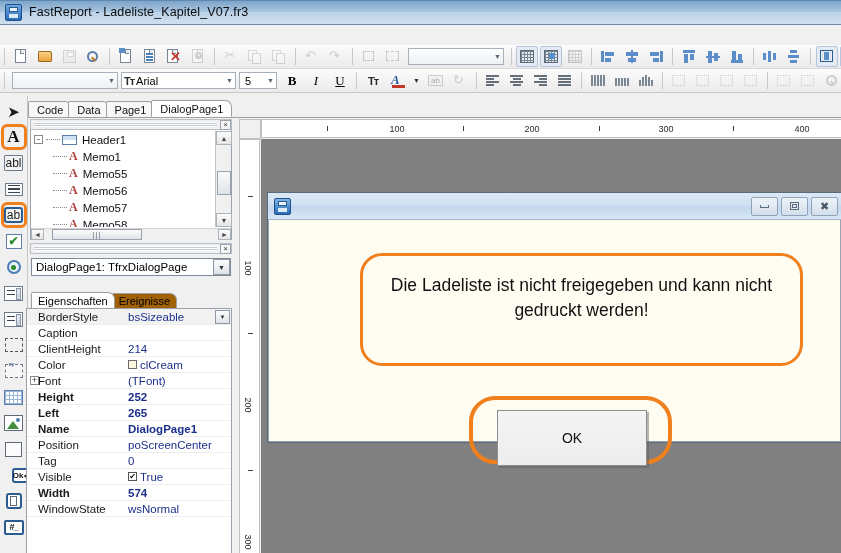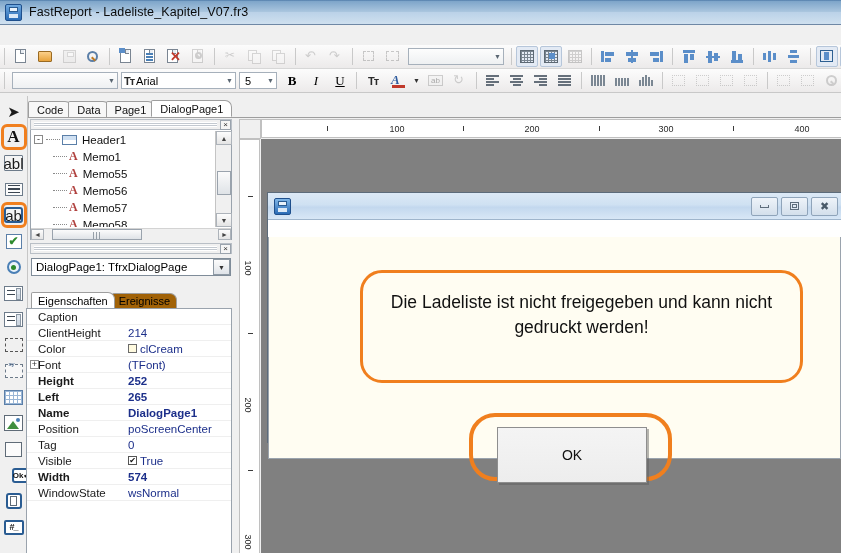--- a/index.html
+++ b/index.html
@@ -136,21 +136,21 @@
   .tool{
     width:24px;height:24px;margin:1px auto 2px auto;position:relative;
     display:flex;align-items:center;justify-content:center;box-sizing:border-box;
   }
   .tool.ring:after{
     content:"";position:absolute;left:-1px;top:-1px;width:26px;height:26px;
     border:3px solid #f07f1e;border-radius:6px;box-sizing:border-box;pointer-events:none;
   }
   .tool .box{
     width:19px;height:16px;background:#f4f4f4;border:1px solid #6d7b8a;box-sizing:border-box;
-    display:flex;align-items:center;justify-content:center;font-size:15px;color:#1b1b1b;border-radius:1px;
+    display:flex;align-items:center;justify-content:center;font-size:12px;color:#1b1b1b;border-radius:1px;
   }
   .tool .bigA{font-family:"Liberation Serif",serif;font-weight:bold;font-size:17px;color:#111;}
   .tool .ptr{font-size:15px;color:#1b1b1b;line-height:1;}
   .tool .lines{width:18px;height:13px;display:flex;flex-direction:column;justify-content:center;gap:2px;
     border:1px solid #6d7b8a;background:#fbfbfb;padding:1px 2px;box-sizing:border-box;}
   .tool .lines i{height:1.5px;background:#3c4651;display:block;}
   .chk{width:16px;height:15px;border:1px solid #5b7fa8;background:#fff;box-sizing:border-box;
        display:flex;align-items:center;justify-content:center;color:#2d8a2d;font-size:12px;font-weight:bold;}
   .radio{width:14px;height:14px;border:2px solid #4a7fb5;border-radius:50%;background:#eaf3fb;box-sizing:border-box;
          display:flex;align-items:center;justify-content:center;}
@@ -299,21 +299,21 @@
     width:27px;height:19px;margin-right:3px;box-sizing:border-box;
     background:linear-gradient(to bottom,#eef3f9,#d3dfeb);
     border:1px solid #8fa4ba;border-radius:2px;
     display:flex;align-items:center;justify-content:center;position:relative;
   }
   .wbtn .mn{width:9px;height:3px;border:1px solid #5e6d7c;border-top:none;box-sizing:border-box;}
   .wbtn .mx{width:9px;height:8px;border:1px solid #5e6d7c;box-sizing:border-box;}
   .wbtn .mx:before{content:"";position:absolute;left:10px;top:6px;width:5px;height:4px;border:1px solid #5e6d7c;box-sizing:border-box;background:#e0e9f2;}
   .wbtn .cl{font-size:11px;color:#4a5a69;font-weight:bold;line-height:1;font-family:"DejaVu Sans",sans-serif;}
   .dlg-body{
-    position:absolute;left:0;top:44px;width:573px;height:222px;
+    position:absolute;left:0;top:27px;width:573px;height:222px;
     background:#fffdf2;
     background-image:radial-gradient(#4a4a4a .6px,transparent .7px);
     background-size:4px 4px;background-position:1px 1px;
     box-sizing:border-box;border:1px solid #9aa3ad;border-top:none;
   }
   .memo{
     position:absolute;left:91px;top:33px;width:443px;height:113px;
     background:#fffdf2;border:3px solid #f07f1e;border-radius:22px;box-sizing:border-box;
     display:flex;align-items:flex-start;justify-content:center;
   }
@@ -809,20 +809,25 @@
   <div class="proptabs">
     <div class="ptab active">
         <span>Eigenschaften</span>
       </div>
     <div class="ptab">
         <span>Ereignisse</span>
       </div>
   </div>
 
   <div class="proplist">
+    <div class="prow sel" style="position:relative;">
+      <span class="pname">BorderStyle</span>
+      <span class="pval">bsSizeable</span>
+      <span class="ddbtn">▼</span>
+    </div>
     <div class="prow">
       <span class="pname">Caption</span>
       <span class="pval"></span>
     </div>
     <div class="prow">
       <span class="pname">ClientHeight</span>
       <span class="pval">214</span>
     </div>
     <div class="prow">
       <span class="pname">Color</span>

